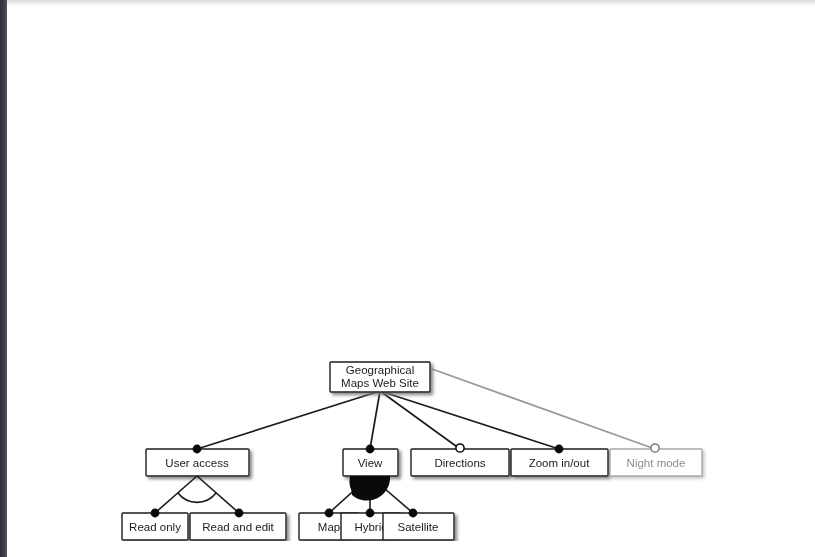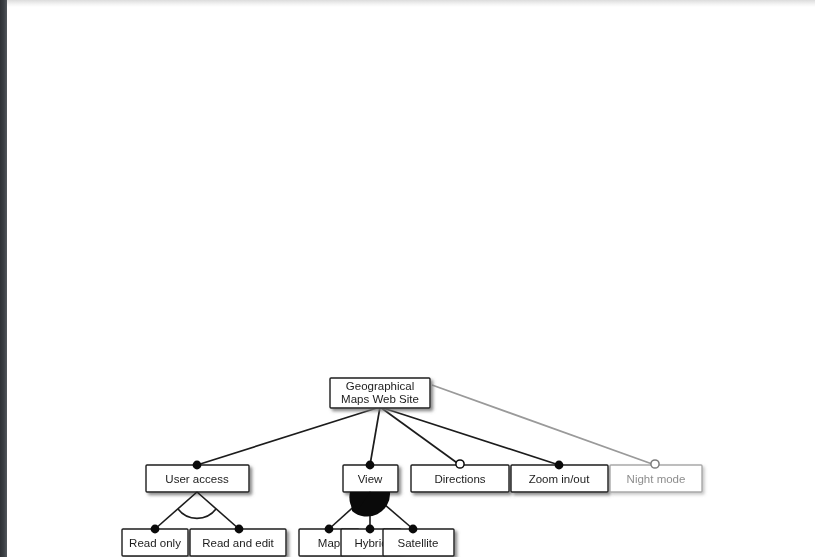--- a/index.html
+++ b/index.html
@@ -106,21 +106,21 @@
   }
   #matrix-table tbody td.rowhdr {
     font-weight: bold;
     text-align: center;
     padding-right: 14px;
   }
 
   
   #feature-diagram {
     position: absolute;
-    left: 0; top: 360px;
+    left: 0; top: 344px;
     width: 815px; height: 197px;
     z-index: 5;
   }
   #feature-diagram svg { display: block; }
 
   .fd-box-label {
     font-family: "Liberation Sans", sans-serif;
     font-size: 11.5px;
     fill: #1c1c1c;
   }

